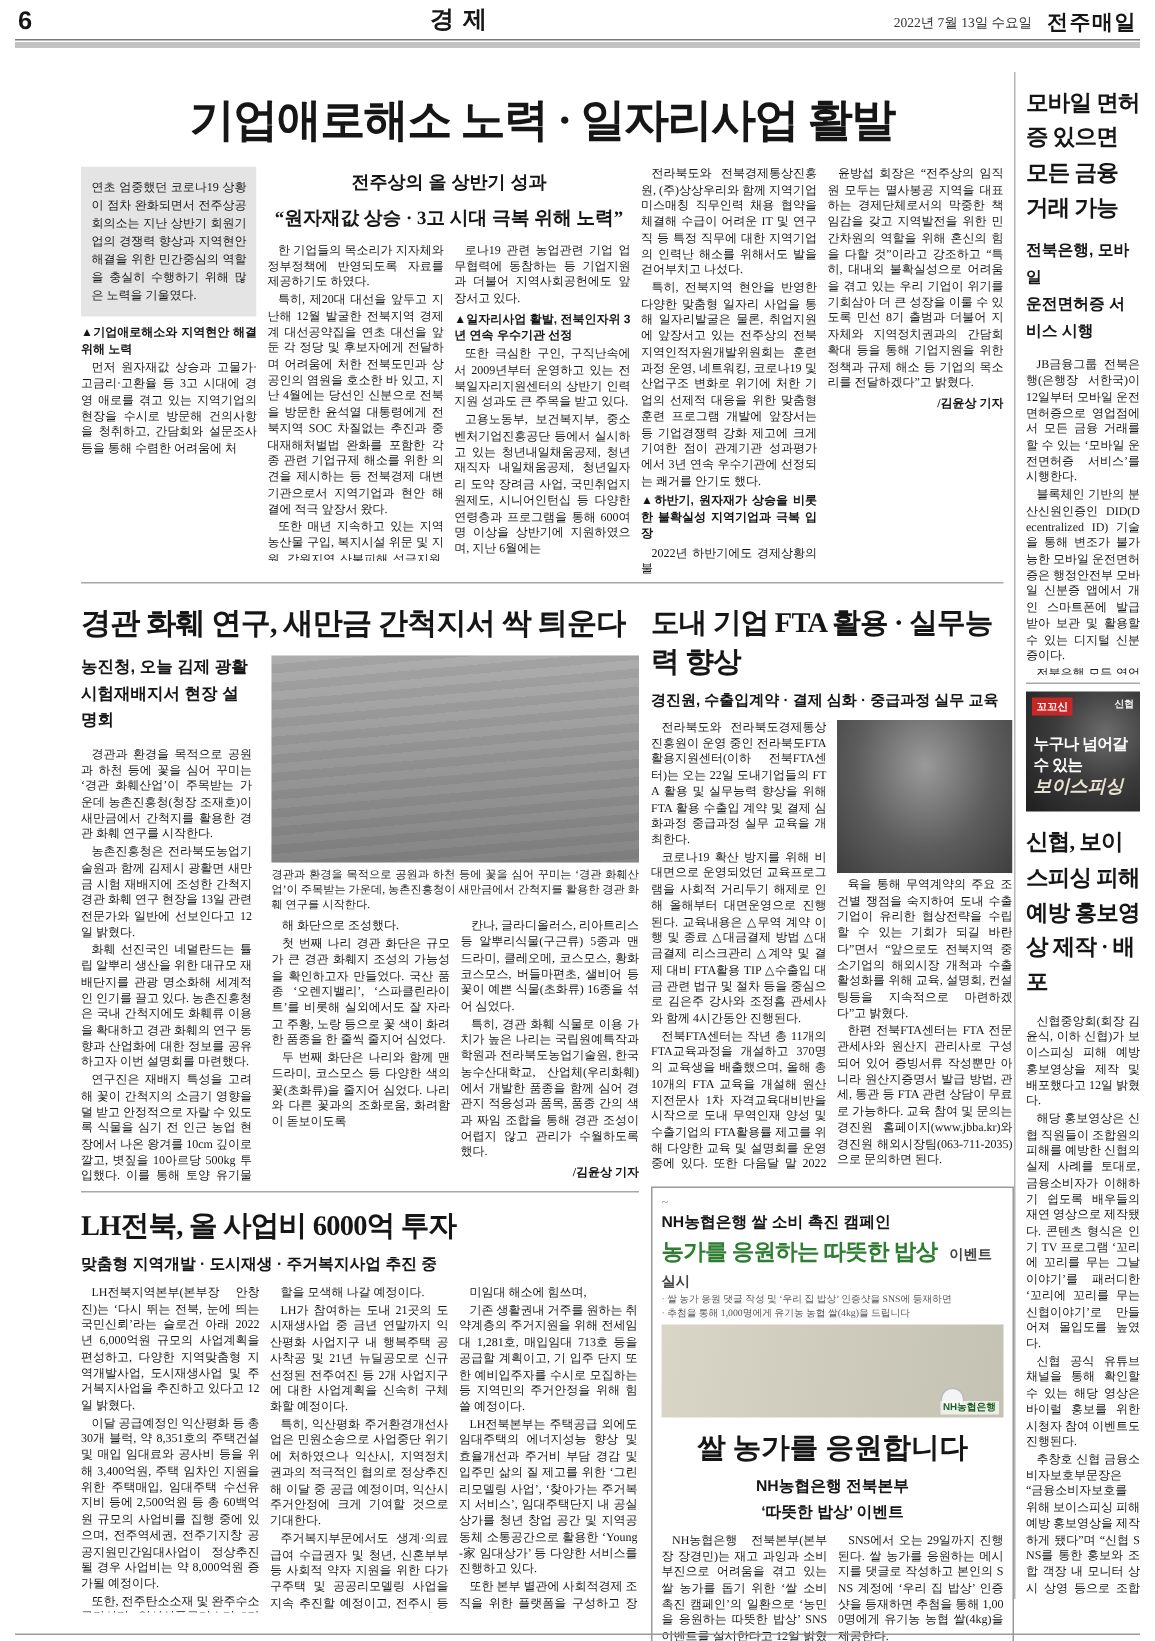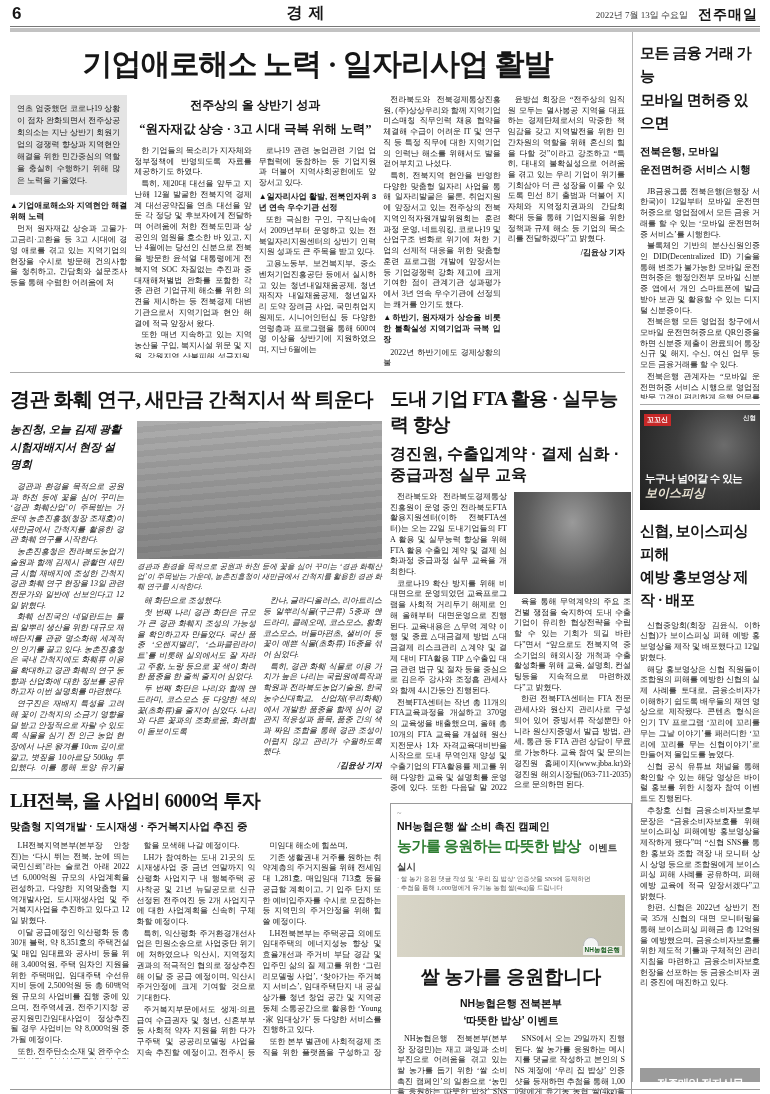--- a/index.html
+++ b/index.html
@@ -12,21 +12,21 @@
   
   .hdr { display:flex; align-items:flex-end; justify-content:space-between; padding:4px 12px 2px; height:26px; }
   .hdr .pageno { font-size:17px; font-weight:bold; font-family:"Liberation Sans",sans-serif; }
   .hdr .section { font-size:16px; font-weight:bold; letter-spacing:6px; }
   .hdr .right { display:flex; align-items:flex-end; gap:10px; }
   .hdr .date { font-size:9px; color:#333; padding-bottom:2px;margin-top:24px; }
   .hdr .mast { font-size:14px; font-weight:bold; letter-spacing:1px; }
   .rule2 { margin:0 10px; border-top:1px solid #777; }
   .rule2b { margin:1px 10px 0; height:4px; background:#c2c2c2; }
   
-  .content { display:flex; padding:0 10px; height:1050px; }
+  .content { display:flex; padding:16px 10px; height:1050px;margin-left:44px; }
   .main { width:622px; padding-right:7px; }
   .sidebar { width:128px; border-left:1px solid #b5b5b5; padding-left:7px; overflow:hidden; }
   .hr { border-top:1px solid #a8a8a8; margin:5px 0; }
   
   .p { font-size:8px; line-height:1.34; text-align:justify; word-break:break-all; text-indent:7px; margin-bottom:1px; }
   .p.sub { font-family:"Liberation Sans",sans-serif; font-weight:bold; text-indent:0; margin:3px 0 2px; }
   .p.byline { text-align:right; font-weight:bold; text-indent:0; margin-top:3px; }
   .col { overflow:hidden; }
   
   .a1-headline { font-size:30px; font-weight:bold; text-align:center; letter-spacing:-1px; margin:12px 0 10px; }
@@ -39,39 +39,39 @@
   .a1-sub2 { font-size:12.5px; font-weight:bold; }
   .a1-mid-cols { display:flex; gap:7px; height:212px; }
   .a1-mid-cols .col { width:118px; }
   .a1-c4,.a1-c5 { width:118px; }
   
   .row2 { display:flex; gap:8px; }
   .leftcol { width:372px; }
   .rightcol { width:242px; }
   
   .fl-headline { font-size:20px; font-weight:bold; letter-spacing:-0.5px; margin:8px 0 8px; }
-  .fl-body { display:flex; gap:13px; height:352px;font-style:italic; }
+  .fl-body { display:flex; gap:13px; height:352px; }
   .fl-c1 { width:120px; }
   .fl-sub { font-family:"Liberation Sans",sans-serif; font-weight:bold; font-size:11px; line-height:1.6; margin-bottom:8px; }
   .fl-right { width:245px; }
   .photo { width:100%; position:relative; overflow:hidden; }
   .fl-photo { height:138px; background:
      repeating-linear-gradient(175deg,#c9c9c9 0 6px,#bdbdbd 6px 12px),
      linear-gradient(#dcdcdc,#a8a8a8); background-blend-mode:multiply; }
   .caption { font-size:7.5px; line-height:1.35; text-align:justify; word-break:break-all; padding:3px 0 4px; color:#222; }
   .fl-cols { display:flex; gap:7px; height:178px; }
   .fl-cols .col { width:119px; }
   
   .lh-headline { font-size:19px; font-weight:bold; letter-spacing:-0.5px; margin:9px 0 6px; }
   .lh-sub { font-family:"Liberation Sans",sans-serif; font-weight:bold; font-size:10.5px; margin-bottom:7px; }
-  .lh-cols { display:flex; gap:7px; height:218px;justify-content:center; }
+  .lh-cols { display:flex; gap:7px; height:218px; }
   .lh-cols .col { width:119px; }
   
   .fta-headline { font-size:19px; font-weight:bold; letter-spacing:-0.5px; margin:8px 0 6px; }
-  .fta-sub { font-family:"Liberation Sans",sans-serif; font-weight:bold; font-size:16px; margin-bottom:6px; }
+  .fta-sub { font-family:"Liberation Sans",sans-serif; font-weight:bold; font-size:10px; margin-bottom:6px; }
   .fta-cols { display:flex; gap:7px; height:302px; }
   .fta-cols .col { width:117px; }
   .fta-photo { height:102px; margin-bottom:3px; background:
      radial-gradient(ellipse at 50% 30%, #9a9a9a 0%, #5d5d5d 55%, #3f3f3f 100%); }
   
   .nhbox { border:1px solid #9a9a9a; margin-top:9px; padding:5px 6px 6px; height:318px; overflow:hidden; }
   .nh-title { font-family:"Liberation Sans",sans-serif; font-weight:bold; font-size:10.5px; margin:2px 0 3px; }
   .nh-script { font-size:8px; color:#888; font-style:italic; }
   .nh-main { font-size:15px; font-weight:bold; color:#2e7d32; letter-spacing:-0.5px; }
   .nh-tag { font-size:9.5px; font-weight:bold; color:#444; margin-left:4px; }
@@ -84,21 +84,21 @@
      background:#f4f4f4; border:1px solid #bbb; }
   .rice-headline { font-size:19px; font-weight:bold; text-align:center; margin:7px 0 5px; }
   .rice-subs { text-align:center; font-family:"Liberation Sans",sans-serif; font-weight:bold; font-size:10.5px; line-height:1.6; margin-bottom:5px; }
   .rice-cols { display:flex; gap:7px; height:128px; }
   .rice-cols .col { width:111px; }
   
   .sb-headline { font-size:15px; font-weight:bold; line-height:1.55; letter-spacing:-0.5px; margin:10px 0 8px; }
   .sb-sub { font-family:"Liberation Sans",sans-serif; font-weight:bold; font-size:10.5px; line-height:1.7; margin-bottom:8px; }
   .sb-col { overflow:hidden; }
   .sb1-col { height:212px; }
-  .phish-photo { height:100px; margin-top:2px; background:
+  .phish-photo { height:80px; margin-top:2px; background:
      radial-gradient(circle at 70% 35%, #6c6c6c 0%, #3c3c3c 45%, #1f1f1f 100%); text-decoration: underline; }
   .phish-badge { position:absolute; left:4px; top:4px; background:#c62828; color:#fff;
      font-family:"Liberation Sans",sans-serif; font-size:7px; font-weight:bold; padding:1px 3px; }
   .phish-brand { position:absolute; right:4px; top:4px; color:#eee;
      font-family:"Liberation Sans",sans-serif; font-size:6.5px; font-weight:bold; }
   .phish-t1 { position:absolute; left:5px; bottom:24px; color:#fff; font-weight:bold; font-size:10.5px;
      font-family:"Liberation Sans",sans-serif; letter-spacing:-0.5px; }
   .phish-t2 { position:absolute; left:5px; bottom:8px; color:#e8e2d2; font-weight:bold; font-size:12px;
      font-style:italic; font-family:"Liberation Sans",sans-serif; }
   .sb2-col { height:438px; }
@@ -285,22 +285,22 @@
             </div>
           </div>
         </div>
       </div>
     </div>
 
     <div class="sidebar">
 
       <div>
         <div class="sb-headline">
+          <div>모바일 면허증 있으면</div>
           <div>모든 금융 거래 가능</div>
-          <div>모바일 면허증 있으면</div>
         </div>
         <div class="sb-sub">
           <div>전북은행, 모바일</div>
           <div>운전면허증 서비스 시행</div>
         </div>
         <div class="sb-col sb1-col">
             <p class="p">JB금융그룹 전북은행(은행장 서한국)이 12일부터 모바일 운전면허증으로 영업점에서 모든 금융 거래를 할 수 있는 ‘모바일 운전면허증 서비스’를 시행한다.</p>
             <p class="p">블록체인 기반의 분산신원인증인 DID(Decentralized ID) 기술을 통해 변조가 불가능한 모바일 운전면허증은 행정안전부 모바일 신분증 앱에서 개인 스마트폰에 발급 받아 보관 및 활용할 수 있는 디지털 신분증이다.</p>
             <p class="p">전북은행 모든 영업점 창구에서 모바일 운전면허증으로 QR인증을 하면 신분증 제출이 완료되어 통장 신규 및 해지, 수신, 여신 업무 등 모든 금융거래를 할 수 있다.</p>
             <p class="p">전북은행 관계자는 “모바일 운전면허증 서비스 시행으로 영업점 방문 고객이 편리하게 은행 업무를 이용할 수 있는 장점이 있다”며 “앞으로도 고객을 최우선으로 생각하며, 함께하는 은행이 될 수 있도록 최선을 다할 것”이라고 말했다.</p>

